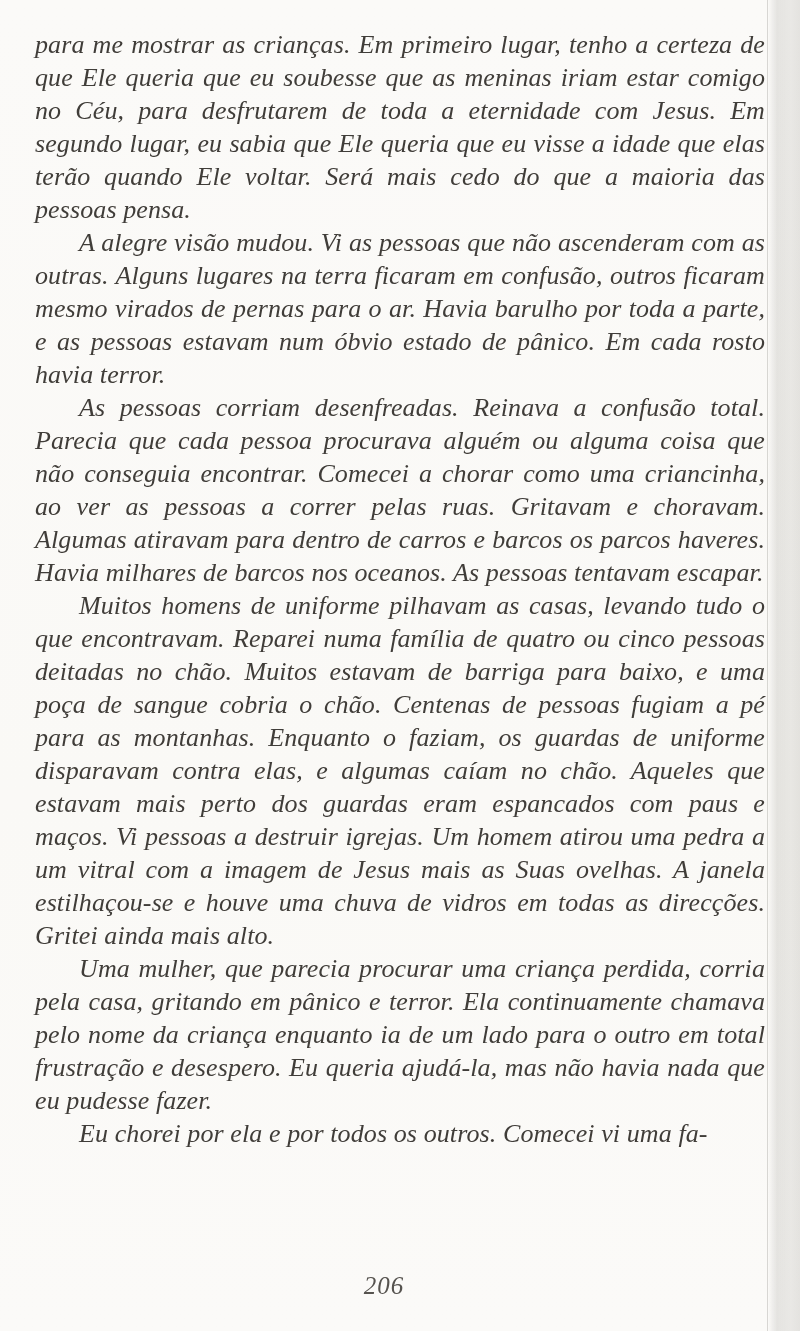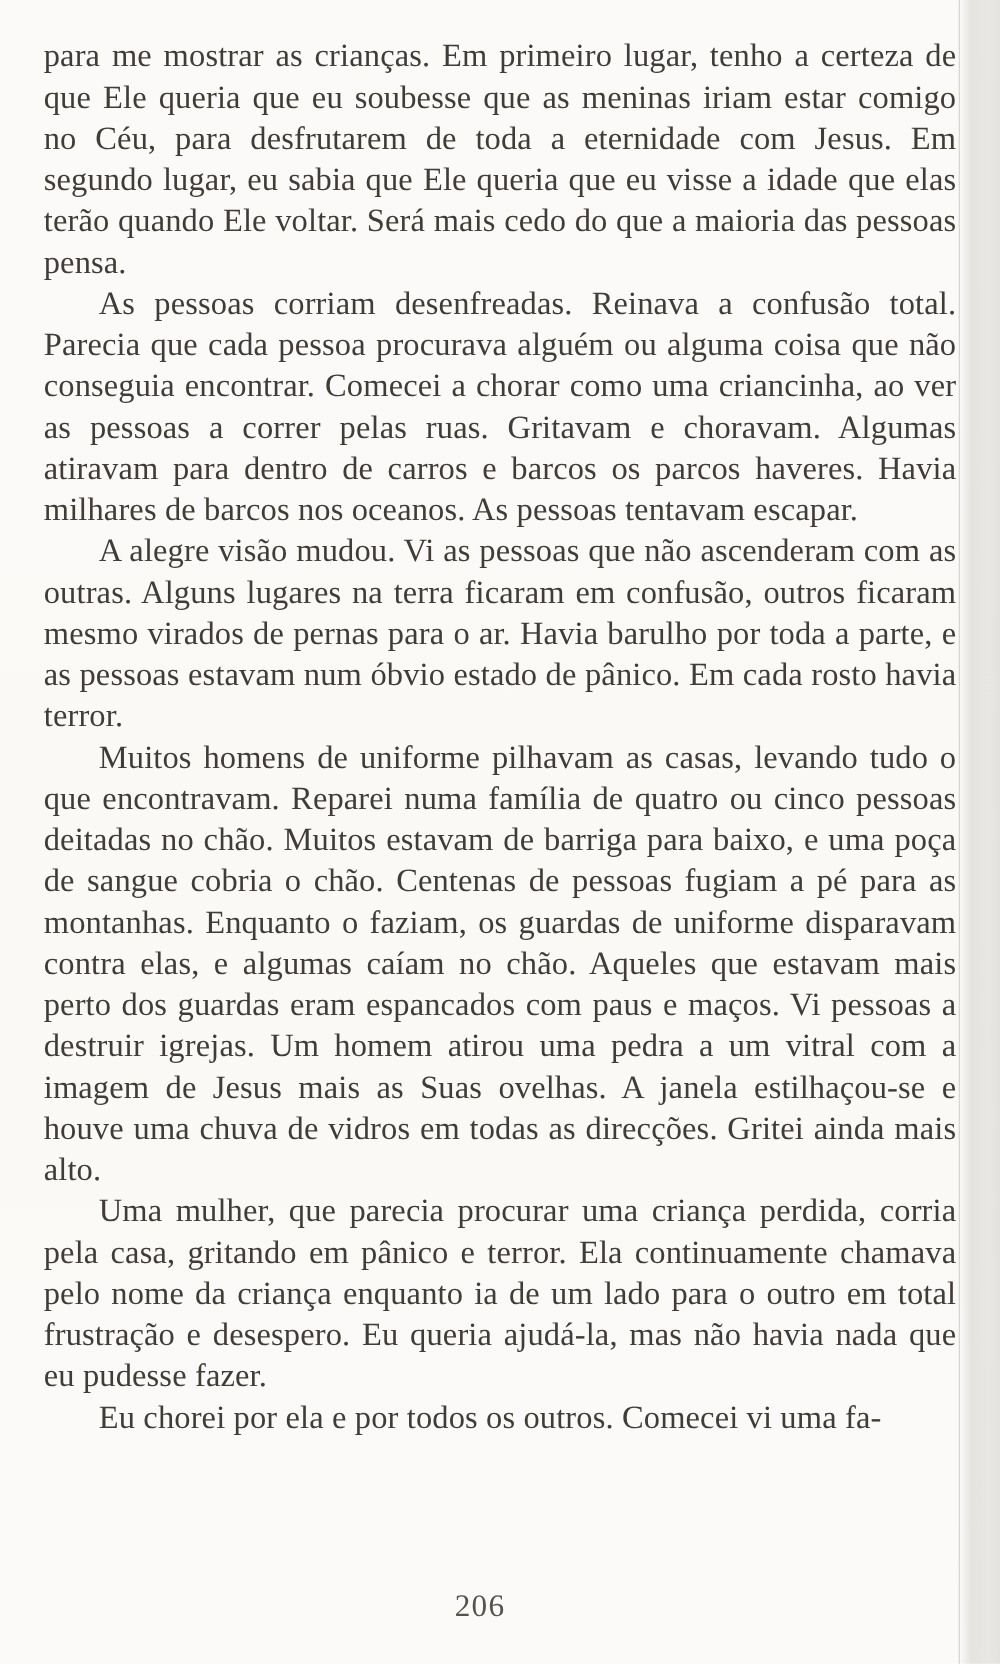--- a/index.html
+++ b/index.html
@@ -12,20 +12,21 @@
     height: 1331px;
     background: #faf9f6;
     position: relative;
     overflow: hidden;
     font-family: "Liberation Serif", "DejaVu Serif", serif;
   }
   .page {
     position: absolute;
     inset: 0;
     background: linear-gradient(to bottom, #fbfaf8 0%, #faf9f6 60%, #fbfaf8 100%);
+    font-style: italic;
   }
   
   .scan-edge {
     position: absolute;
     top: 0;
     right: 0;
     width: 32px;
     height: 100%;
     background: linear-gradient(to right,
       rgba(110,108,102,0) 0%,
@@ -64,22 +65,22 @@
     letter-spacing: 1px;
   }
 </style>
 </head>
 <body>
 
 <main class="page">
 
   <div class="text-block">
     <p class="para">para me mostrar as crianças. Em primeiro lugar, tenho a certeza de que Ele queria que eu soubesse que as meninas iriam estar comigo no Céu, para desfrutarem de toda a eternidade com Jesus. Em segundo lugar, eu sabia que Ele queria que eu visse a idade que elas terão quando Ele voltar. Será mais cedo do que a maioria das pessoas pensa.</p>
+    <p class="para">A alegre visão mudou. Vi as pessoas que não ascenderam com as outras. Alguns lugares na terra ficaram em confusão, outros ficaram mesmo virados de pernas para o ar. Havia barulho por toda a parte, e as pessoas estavam num óbvio estado de pânico. Em cada rosto havia terror.</p>
     <p class="para">As pessoas corriam desenfreadas. Reinava a confusão total. Parecia que cada pessoa procurava alguém ou alguma coisa que não conseguia encontrar. Comecei a chorar como uma criancinha, ao ver as pessoas a correr pelas ruas. Gritavam e choravam. Algumas atiravam para dentro de carros e barcos os parcos haveres. Havia milhares de barcos nos oceanos. As pessoas tentavam escapar.</p>
-    <p class="para">A alegre visão mudou. Vi as pessoas que não ascenderam com as outras. Alguns lugares na terra ficaram em confusão, outros ficaram mesmo virados de pernas para o ar. Havia barulho por toda a parte, e as pessoas estavam num óbvio estado de pânico. Em cada rosto havia terror.</p>
     <p class="para">Muitos homens de uniforme pilhavam as casas, levando tudo o que encontravam. Reparei numa família de quatro ou cinco pessoas deitadas no chão. Muitos estavam de barriga para baixo, e uma poça de sangue cobria o chão. Centenas de pessoas fugiam a pé para as montanhas. Enquanto o faziam, os guardas de uniforme disparavam contra elas, e algumas caíam no chão. Aqueles que estavam mais perto dos guardas eram espancados com paus e maços. Vi pessoas a destruir igrejas. Um homem atirou uma pedra a um vitral com a imagem de Jesus mais as Suas ovelhas. A janela estilhaçou-se e houve uma chuva de vidros em todas as direcções. Gritei ainda mais alto.</p>
     <p class="para">Uma mulher, que parecia procurar uma criança perdida, corria pela casa, gritando em pânico e terror. Ela continuamente chamava pelo nome da criança enquanto ia de um lado para o outro em total frustração e desespero. Eu queria ajudá-la, mas não havia nada que eu pudesse fazer.</p>
     <p class="para">Eu chorei por ela e por todos os outros. Comecei vi uma fa-</p>
   </div>
 
   <div class="folio">206</div>
 
   <div class="scan-edge"></div>
 
 </main>

